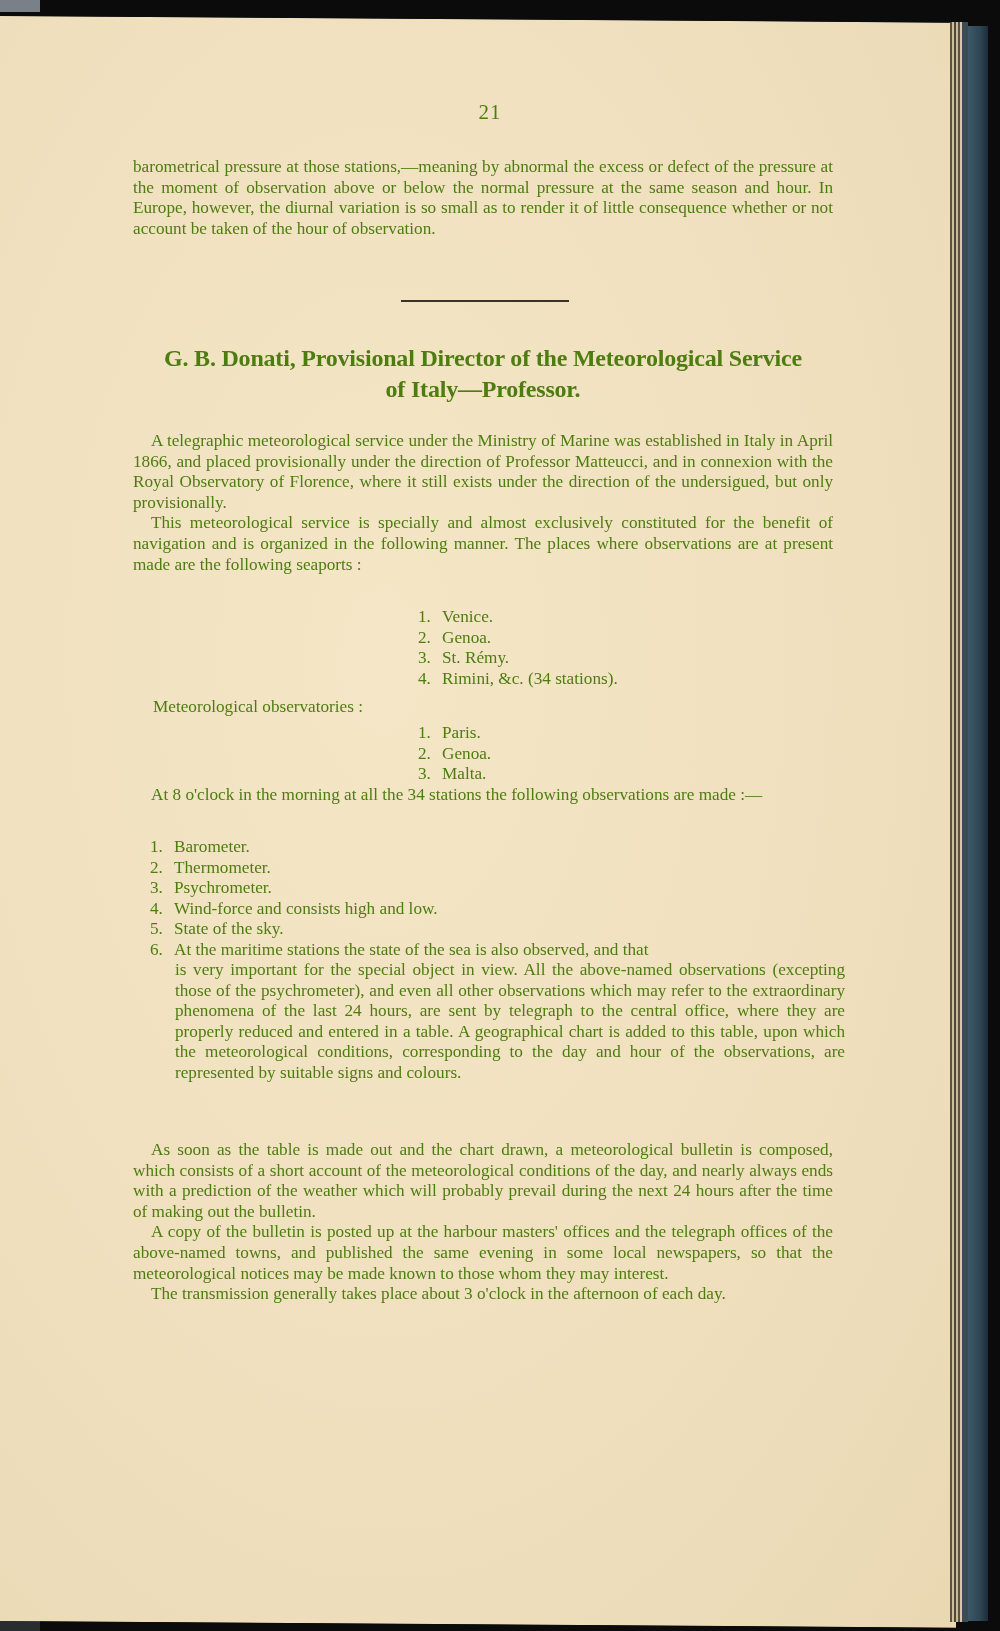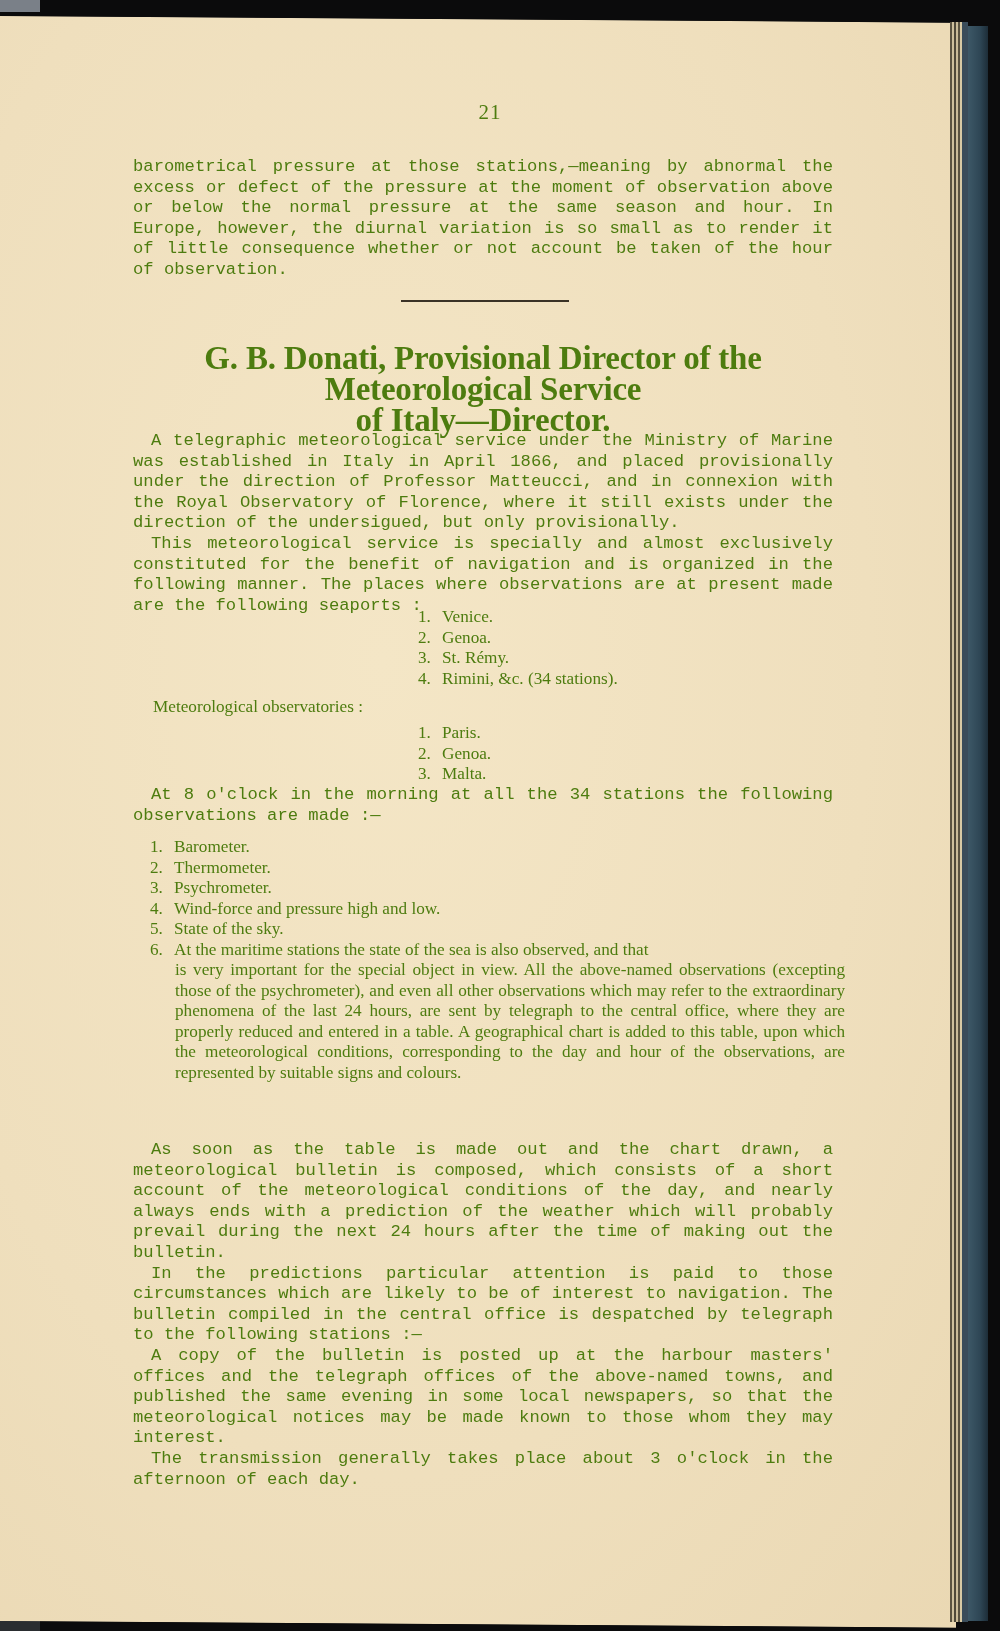--- a/index.html
+++ b/index.html
@@ -24,26 +24,26 @@
   .cover {
     position:absolute; left:968px; top:26px; width:20px; height:1595px;
     background: linear-gradient(90deg,#3d5867,#2e4655 60%,#1d2d38);
   }
   .content { position:absolute; left:0; top:0; width:1000px; height:1631px; color:#4d7c0f; }
   .page-number {
     position:absolute; left:0; width:980px; top:100px; text-align:center;
     font-size:21px; letter-spacing:1px;
   }
   .block { position:absolute; left:133px; width:700px; font-size:17.2px; line-height:20.6px; }
-  .justify p { margin:0; text-align:justify; text-align-last:left;font-family:Liberation Mono, monospace; }
+  .justify p { margin:0; text-align:justify; text-align-last:left; }
   .indent { text-indent:18px; }
   .rule { position:absolute; left:401px; top:300px; width:168px; height:1.5px; background:#3a3226; }
   .heading {
     position:absolute; left:133px; width:700px; top:343px; text-align:center;
-    font-size:33px; line-height:31px; font-weight:bold; letter-spacing:-0.2px;
+    font-size:24px; line-height:31px; font-weight:bold; letter-spacing:-0.2px;
   }
   .list { position:absolute; margin:0; padding:0; list-style:none; font-size:17.2px; line-height:20.5px; }
   .list li { display:flex; }
   .list .num { width:24px; flex:none; }
   .hanging li .txt { flex:1; }
   .hanging { width:695px; }
   .hanging .txt { text-align:justify; }
   .sub { display:block; padding-left:25px; text-align:justify; }
   .label { position:absolute; left:153px; font-size:17.2px; }
 </style>
@@ -60,21 +60,21 @@
   <div class="page-number">21</div>
 
   <div class="block justify" style="top:157px;">
     <p>barometrical pressure at those stations,—meaning by abnormal the excess or defect of the pressure at the moment of observation above or below the normal pressure at the same season and hour.  In Europe, however, the diurnal variation is so small as to render it of little consequence whether or not account be taken of the hour of observation.</p>
   </div>
 
   <div class="rule"></div>
 
   <div class="heading">
     <div>G. B. Donati, Provisional Director of the Meteorological Service</div>
-    <div>of Italy—Director.</div>
+    <div>of Italy—Professor.</div>
   </div>
 
   <div class="block justify" style="top:431px;">
     <p class="indent">A telegraphic meteorological service under the Ministry of Marine was established in Italy in April 1866, and placed provisionally under the direction of Professor Matteucci, and in connexion with the Royal Observatory of Florence, where it still exists under the direction of the undersigued, but only provisionally.</p>
     <p class="indent">This meteorological service is specially and almost exclusively constituted for the benefit of navigation and is organized in the following manner.  The places where observations are at present made are the following seaports :</p>
   </div>
 
   <ul class="list" style="left:418px; top:607px;">
     <li>
         <span class="num">1.</span>
@@ -123,34 +123,33 @@
     <li>
         <span class="num">2.</span>
         <span class="txt">Thermometer.</span>
       </li>
     <li>
         <span class="num">3.</span>
         <span class="txt">Psychrometer.</span>
       </li>
     <li>
         <span class="num">4.</span>
-        <span class="txt">Wind-force and pressure high and low.</span>
+        <span class="txt">Wind-force and consists high and low.</span>
       </li>
     <li>
         <span class="num">5.</span>
         <span class="txt">State of the sky.</span>
       </li>
     <li style="display:block;">
       <div style="display:flex;">
           <span class="num">6.</span>
           <span class="txt">At the maritime stations the state of the sea is also observed, and that</span>
         </div>
       <span class="sub">is very important for the special object in view.  All the above-named observations (excepting those of the psychrometer), and even all other observations which may refer to the extraordinary phenomena of the last 24 hours, are sent by telegraph to the central office, where they are properly reduced and entered in a table.  A geographical chart is added to this table, upon which the meteorological conditions, corresponding to the day and hour of the observations, are represented by suitable signs and colours.</span>
     </li>
   </ul>
 
   <div class="block justify" style="top:1140px;">
     <p class="indent">As soon as the table is made out and the chart drawn, a meteorological bulletin is composed, which consists of a short account of the meteorological conditions of the day, and nearly always ends with a prediction of the weather which will probably prevail during the next 24 hours after the time of making out the bulletin.</p>
-    <p class="indent">In the predictions particular attention is paid to those circumstances which are likely to be of interest to navigation.  The bulletin compiled in the central office is despatched by telegraph to the following stations :—</p>
     <p class="indent">A copy of the bulletin is posted up at the harbour masters' offices and the telegraph offices of the above-named towns, and published the same evening in some local newspapers, so that the meteorological notices may be made known to those whom they may interest.</p>
     <p class="indent">The transmission generally takes place about 3 o'clock in the afternoon of each day.</p>
   </div>
 </div>
 
 </body></html>

